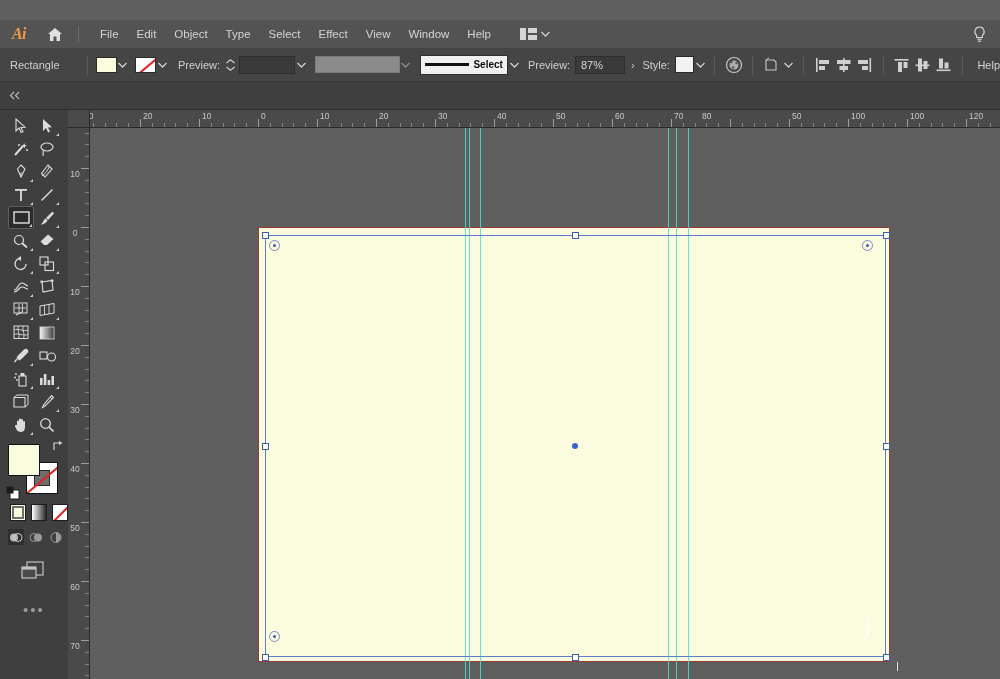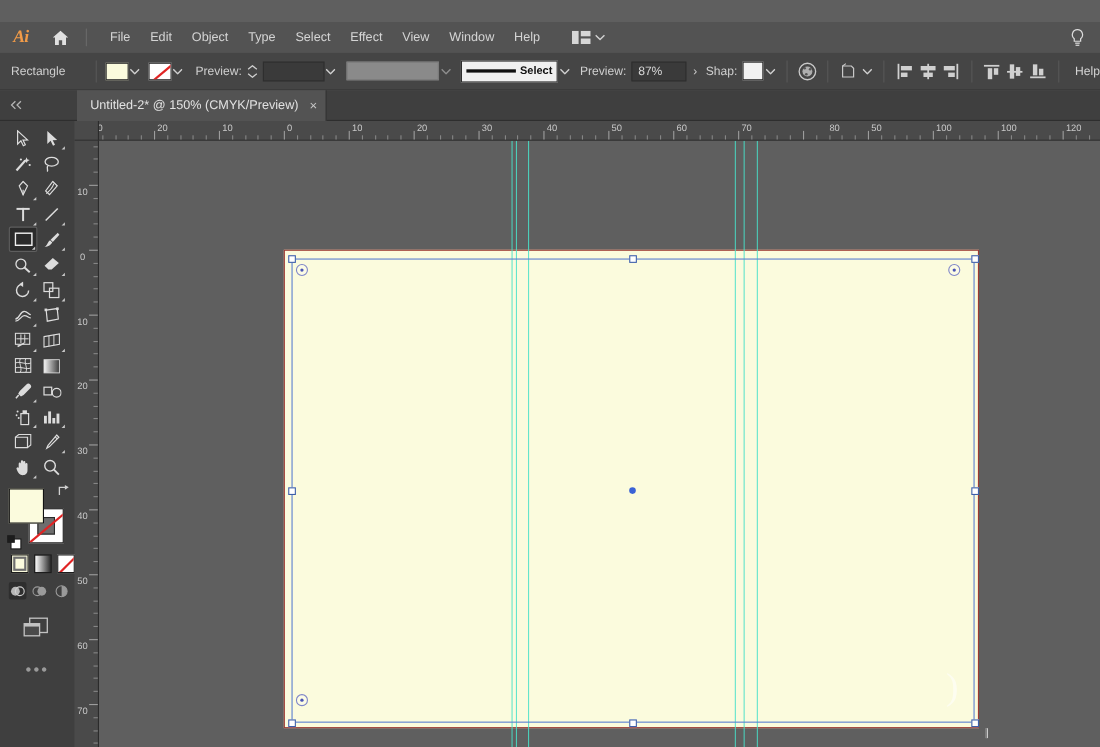--- a/index.html
+++ b/index.html
@@ -320,21 +320,21 @@
         </svg>
     </div>
 
     <div style="width:8px"></div>
     <div class="ctrl-label">Preview:</div>
     <div style="width:5px"></div>
     <div class="field opacity-field">87%</div>
     <div class="ctrl-label" style="margin-left:6px">›</div>
 
     <div style="width:8px"></div>
-    <div class="ctrl-label">Shap:</div>
+    <div class="ctrl-label">Style:</div>
     <div style="width:5px"></div>
     <div class="style-swatch"></div>
     <div class="caret">
       <svg width="9" height="6" viewBox="0 0 9 6">
           <path d="M0.5 1 L4.5 5 L8.5 1" stroke="#cfcfcf" stroke-width="1.3" fill="none"></path>
         </svg>
     </div>
 
     <div class="ctrl-sep"></div>
     <div class="icon-btn">
@@ -407,24 +407,20 @@
     <div class="ctrl-sep"></div>
     <div class="shape-text">Help</div>
   </div>
 
   <div class="tabbar">
     <div class="collapse-arrows">
       <svg width="12" height="9" viewBox="0 0 12 9">
         <path d="M5 1 L1.5 4.5 L5 8" stroke="#b5b5b5" stroke-width="1.2" fill="none"></path>
         <path d="M10 1 L6.5 4.5 L10 8" stroke="#b5b5b5" stroke-width="1.2" fill="none"></path>
       </svg>
-    </div>
-    <div class="doc-tab">
-      <div class="doc-tab-title">Untitled-2* @ 150% (CMYK/Preview)</div>
-      <div class="doc-tab-close">×</div>
     </div>
   </div>
 
   <div class="toolbar">
     <div class="tool-grid">
 
       <div class="tool">
         <svg width="14" height="16" viewBox="0 0 14 16">
             <path d="M2 1 L2 13 L5 10 L7.2 14.5 L9 13.6 L6.9 9.4 L11 9.2 Z" fill="none" stroke="#dcdcdc" stroke-width="1.1"></path>
           </svg>
@@ -752,21 +748,21 @@
       <i class="rh-tick minor" style="left: 545.6px;"></i>
       <i class="rh-tick minor" style="left: 557.4px;"></i>
       <i class="rh-tick minor" style="left: 569.2px;"></i>
       <i class="rh-tick major" style="left: 581px;"></i>
       <span class="rh-lab" style="left: 584px;">70</span>
       <i class="rh-tick minor" style="left: 592.8px;"></i>
       <i class="rh-tick minor" style="left: 604.6px;"></i>
       <i class="rh-tick minor" style="left: 616.4px;"></i>
       <i class="rh-tick minor" style="left: 628.2px;"></i>
       <i class="rh-tick major" style="left: 640px;"></i>
-      <span class="rh-lab" style="left: 664px;">80</span>
+      <span class="rh-lab" style="left: 612px;">80</span>
       <i class="rh-tick minor" style="left: 651.8px;"></i>
       <i class="rh-tick minor" style="left: 663.6px;"></i>
       <i class="rh-tick minor" style="left: 675.4px;"></i>
       <i class="rh-tick minor" style="left: 687.2px;"></i>
       <i class="rh-tick major" style="left: 699px;"></i>
       <span class="rh-lab" style="left: 702px;">50</span>
       <i class="rh-tick minor" style="left: 710.8px;"></i>
       <i class="rh-tick minor" style="left: 722.6px;"></i>
       <i class="rh-tick minor" style="left: 734.4px;"></i>
       <i class="rh-tick minor" style="left: 746.2px;"></i>

